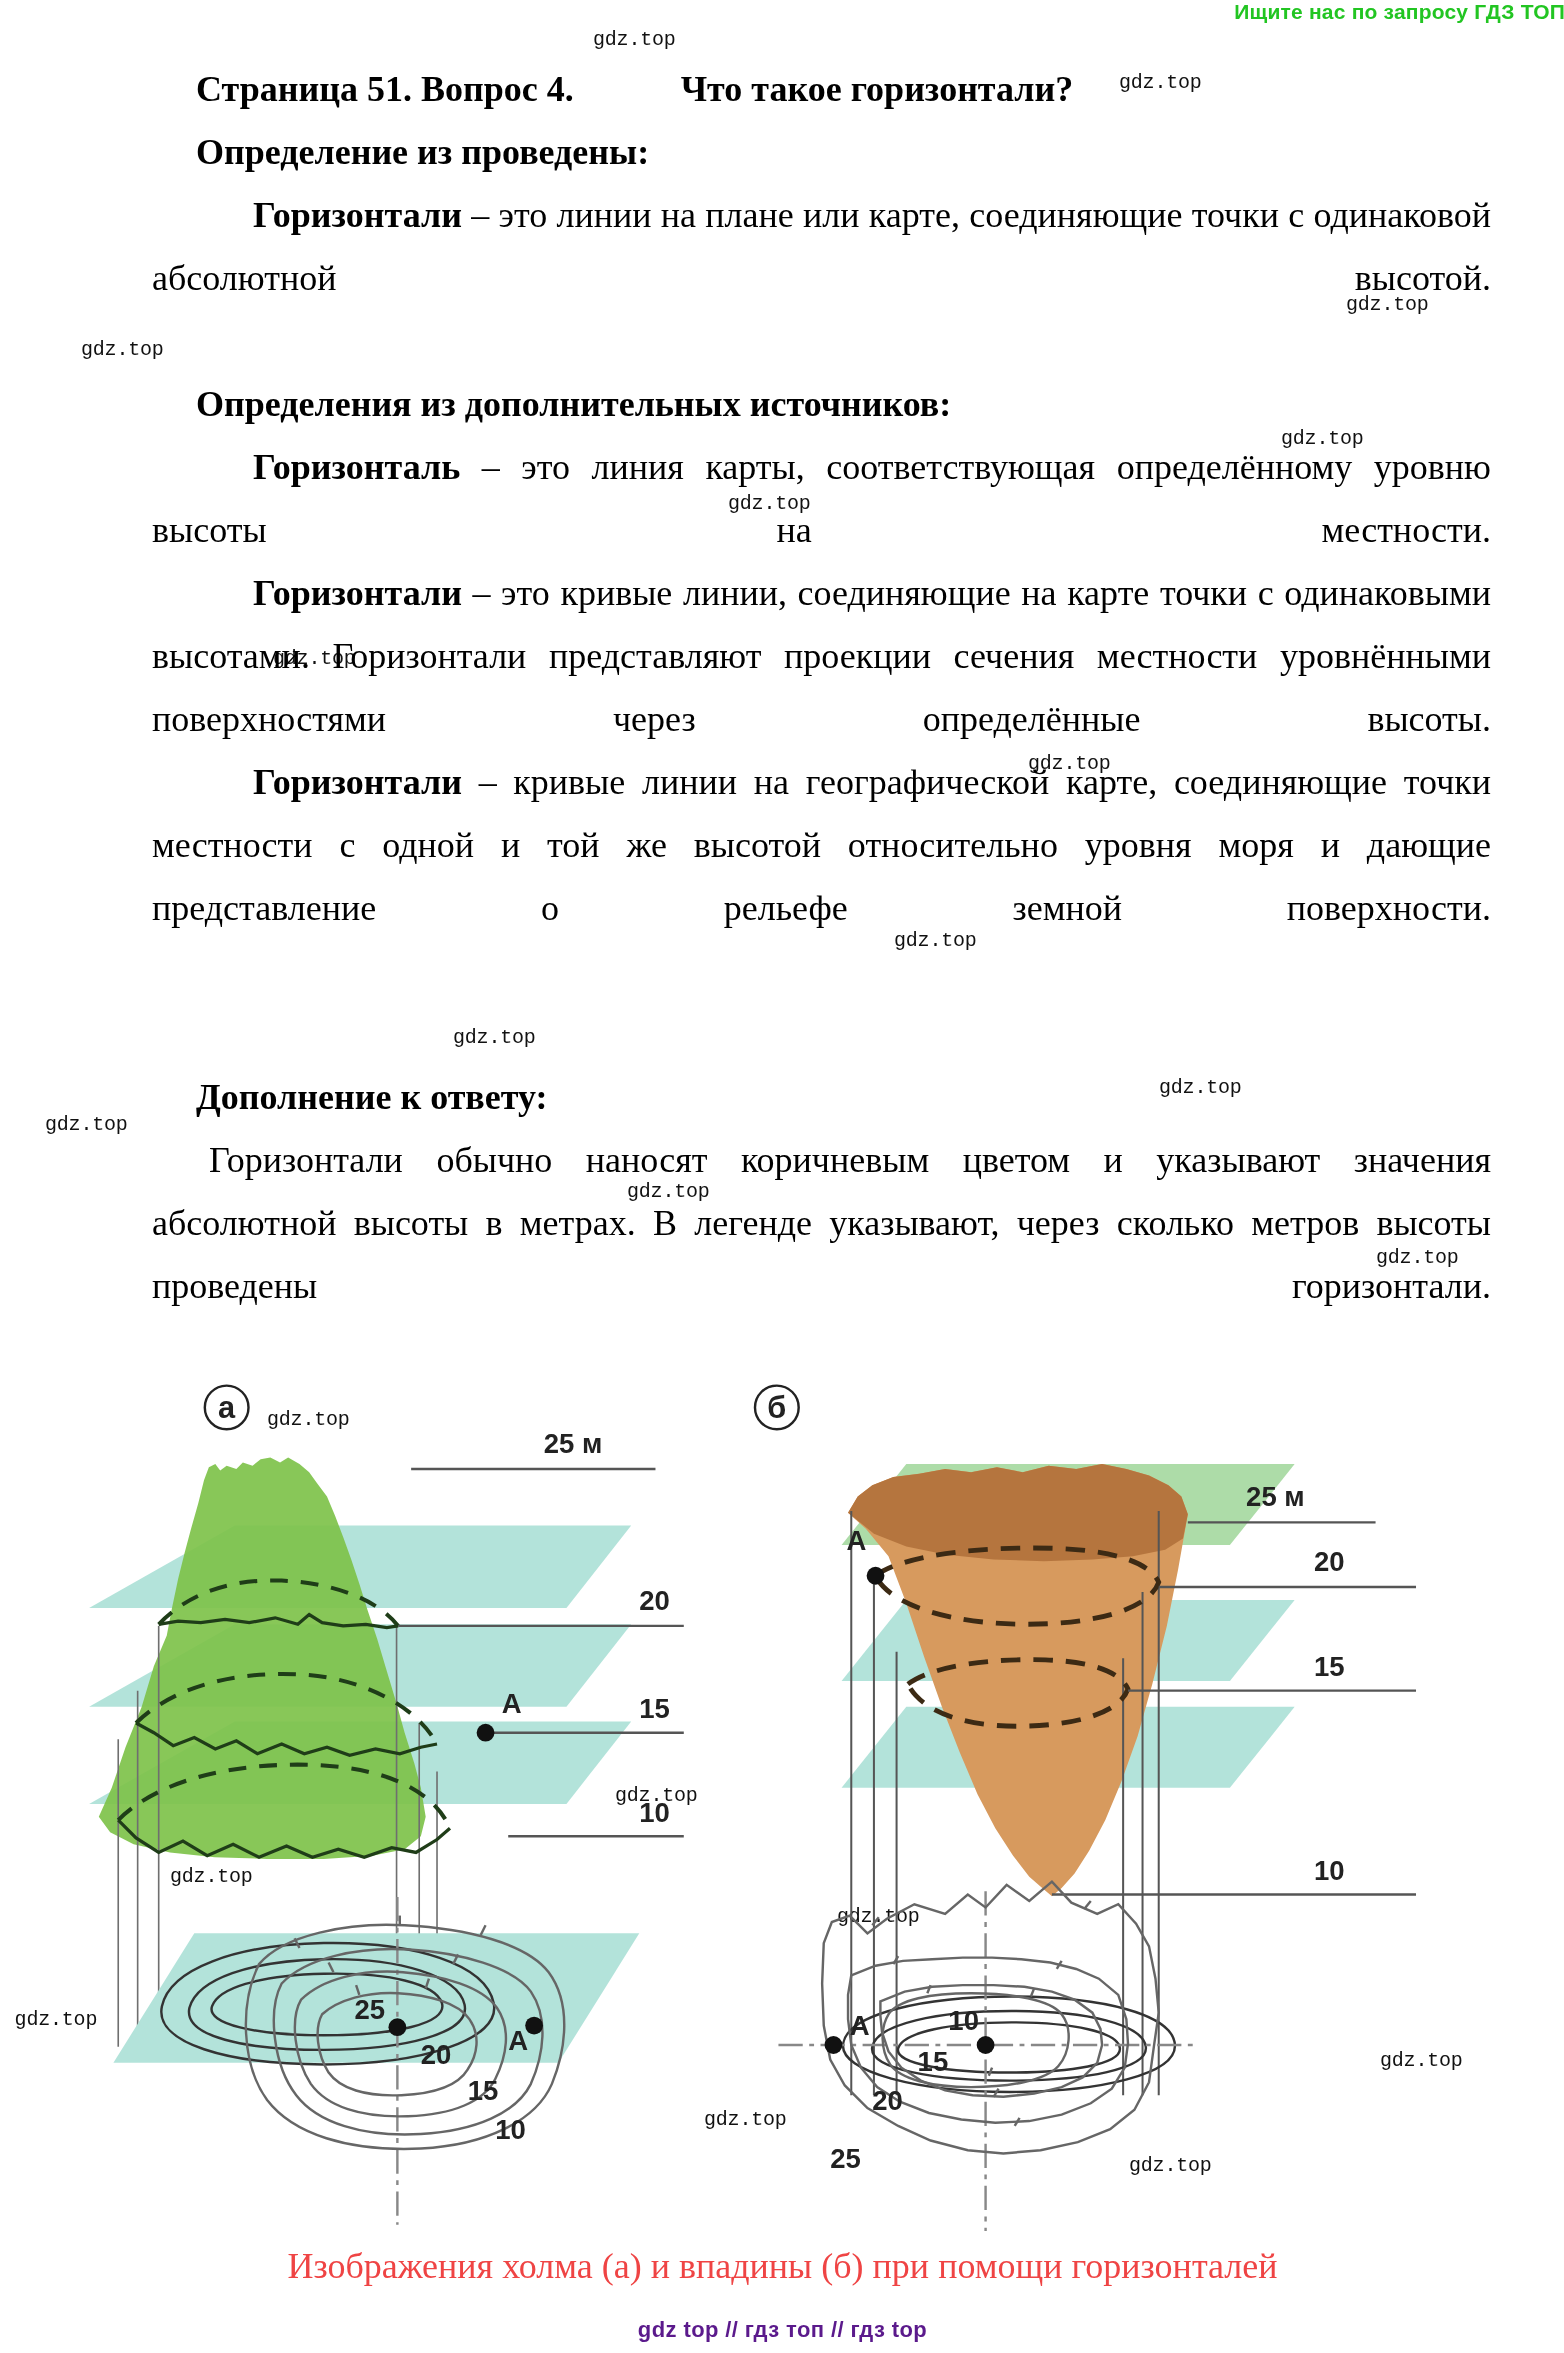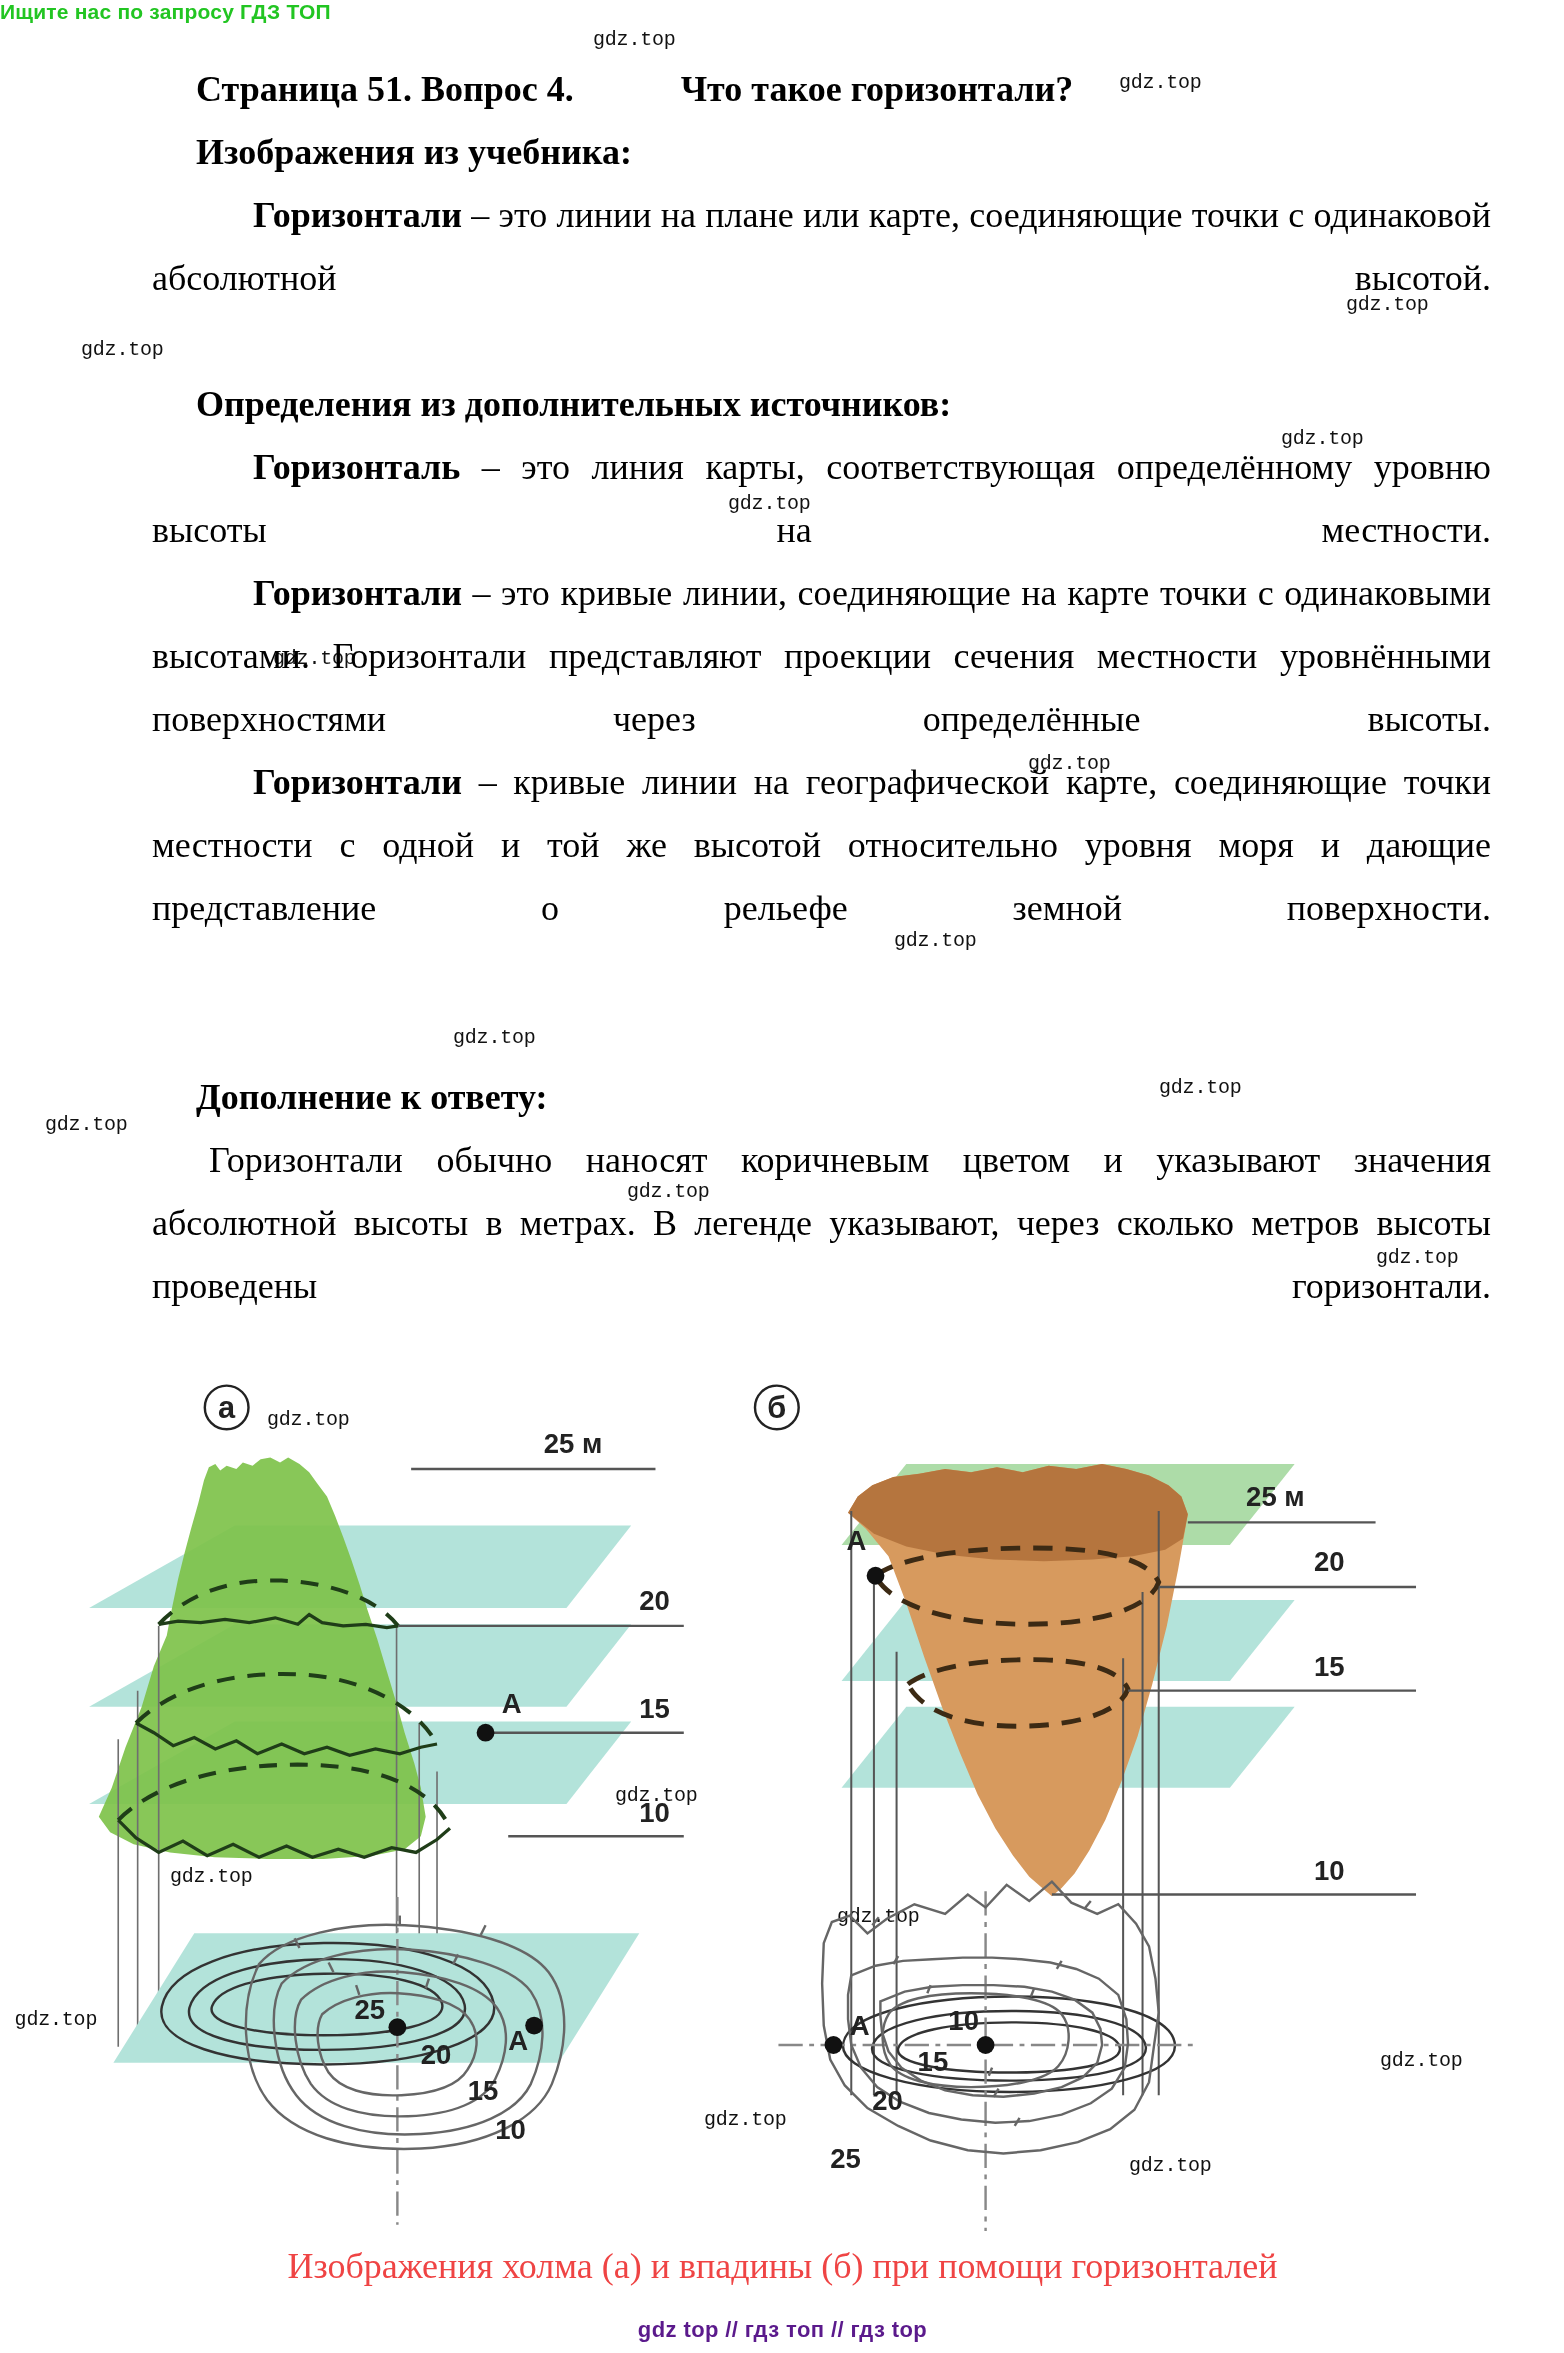--- a/index.html
+++ b/index.html
@@ -15,21 +15,21 @@
     font-family: "Liberation Serif", serif;
     overflow: hidden;
   }
 
   
   .promo-banner {
     position: absolute;
     top: 0px;
     left: 0;
     width: 100%;
-    text-align: left;
+    text-align: right;
     font-family: "Liberation Sans", sans-serif;
     font-size: 21px;
     font-weight: 700;
     color: #22c522;
     letter-spacing: 0.2px;
     line-height: 24px;
   }
 
   
   .wm {
@@ -147,21 +147,21 @@
 <div class="wm" style="left:1129px; top:2154px;">gdz.top</div>
 
 <div class="doc">
 
   <div class="line h-row">
     <span class="bold">Страница 51. Вопрос 4.</span>
     <span class="gap"></span>
     <span class="bold">Что такое горизонтали?</span>
   </div>
 
-  <div class="line bold">Изображения из учебника:</div>
+  <div class="line bold">Определение из проведены:</div>
 
   <p class="para last-justify"><span class="indent"></span><b>Горизонтали</b><span> – это линии на плане или карте, соединяющие точки с одинаковой абсолютной высотой.</span></p>
 
   <div style="height:63px"></div>
 
   <div class="line bold">Определения из дополнительных источников:</div>
 
   <p class="para last-justify"><span class="indent"></span><b>Горизонталь</b><span> – это линия карты, соответствующая определённому уровню высоты на местности.</span></p>
 
   <p class="para last-justify"><span class="indent"></span><b>Горизонтали</b><span> – это кривые линии, соединяющие на карте точки с одинаковыми высотами. Горизонтали представляют проекции сечения местности уровнёнными поверхностями через определённые высоты.</span></p>

